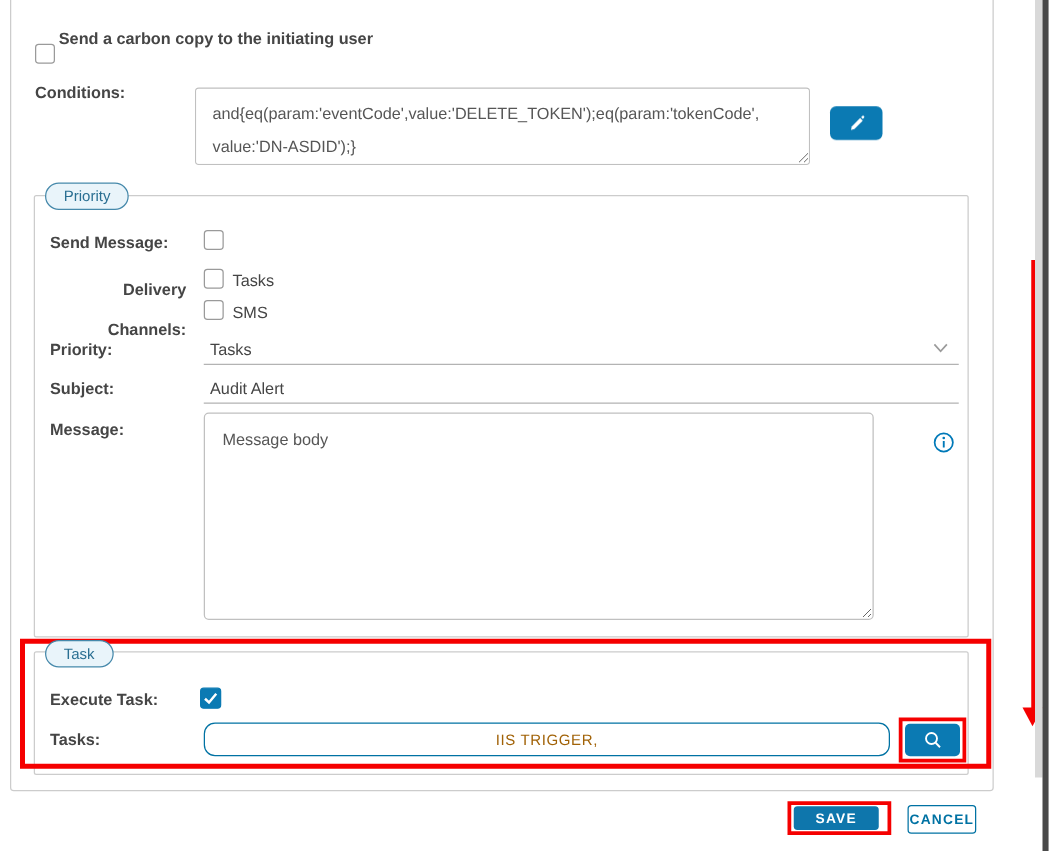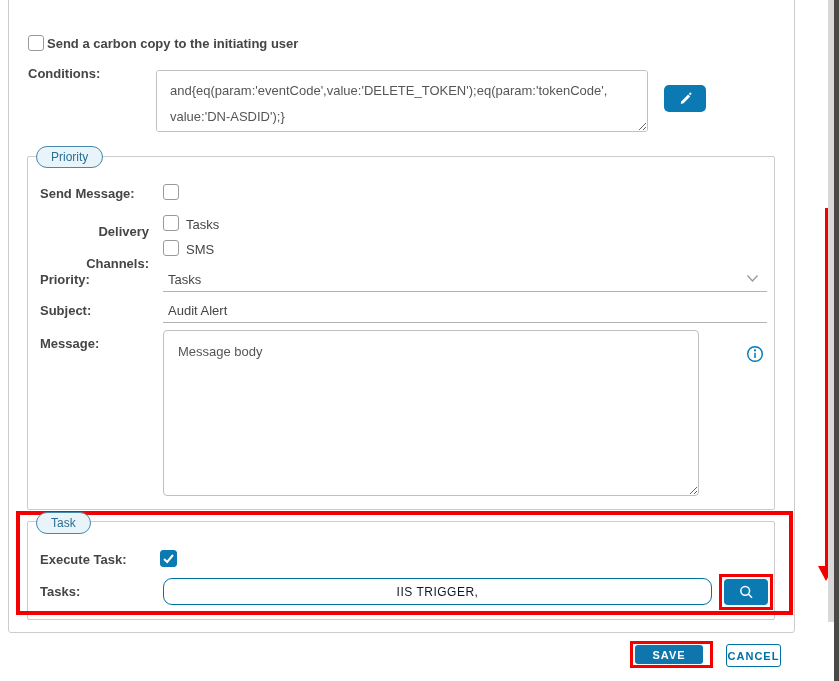--- a/index.html
+++ b/index.html
@@ -40,21 +40,21 @@
               display:flex; align-items:center; justify-content:center; }
   .btn-primary { background:#0e76ac; color:#ffffff; border:none; border-radius:3px;
                  font-size:11px; font-weight:700; letter-spacing:1px; cursor:pointer;
                  font-family:"Liberation Sans",sans-serif; }
   .btn-outline { background:#ffffff; color:#0072a3; border:1px solid #0072a3; border-radius:3px;
                  font-size:11px; font-weight:600; letter-spacing:1px; cursor:pointer;
                  font-family:"Liberation Sans",sans-serif; }
 
   
   .tasks-input { border:1px solid #0072a3; border-radius:9px; text-align:center;
-                 font-size:12px; letter-spacing:0.5px; color:#0f172a; outline:none;
+                 font-size:12px; letter-spacing:0.5px; color:#a16207; outline:none;
                  font-family:"Liberation Sans",sans-serif; background:#fff; }
 
   
   .red-box { border:4px solid #f50000; background:transparent; pointer-events:none; }
   .red-box-thin { border:3px solid #f50000; background:transparent; pointer-events:none; }
   .arrow-line { width:3px; background:#f50000; }
   .arrow-head { width:0; height:0; border-left:8px solid transparent;
                 border-right:8px solid transparent; border-top:15px solid #f50000; }
 
   
@@ -62,21 +62,21 @@
   .dark-band { background:#494949; }
 </style>
 </head>
 <body>
 
 <div class="abs panel"></div>
 
 <span class="abs cb" style="left:28px; top:35px;">
   
 </span>
-<span class="abs lbl" style="left:47px; top:36px;">Send a carbon copy to the initiating user</span>
+<span class="abs lbl" style="left:47px; top:23px;">Send a carbon copy to the initiating user</span>
 
 <span class="abs lbl" style="left:28px; top:66px;">Conditions:</span>
 <textarea class="abs" style="left: 156px; top: 70px; width: 492px; height: 62px; padding: 7px 13px; line-height: 26px;">and{eq(param:'eventCode',value:'DELETE_TOKEN');eq(param:'tokenCode', value:'DN-ASDID');}</textarea>
 <button class="abs icon-btn" style="left:664px; top:85px; width:42px; height:27px;">
   <svg width="15" height="15" viewBox="0 0 16 16">
     <path d="M11.6 2.9l1.5 1.5 1-1a0.9 0.9 0 0 0 0-1.3l-0.2-0.2a0.9 0.9 0 0 0-1.3 0z" fill="#ffffff"></path>
     <path d="M10.8 3.7L3.7 10.8 2.9 13.8l3-0.8 7.1-7.1z" fill="#ffffff"></path>
   </svg>
 </button>
 

